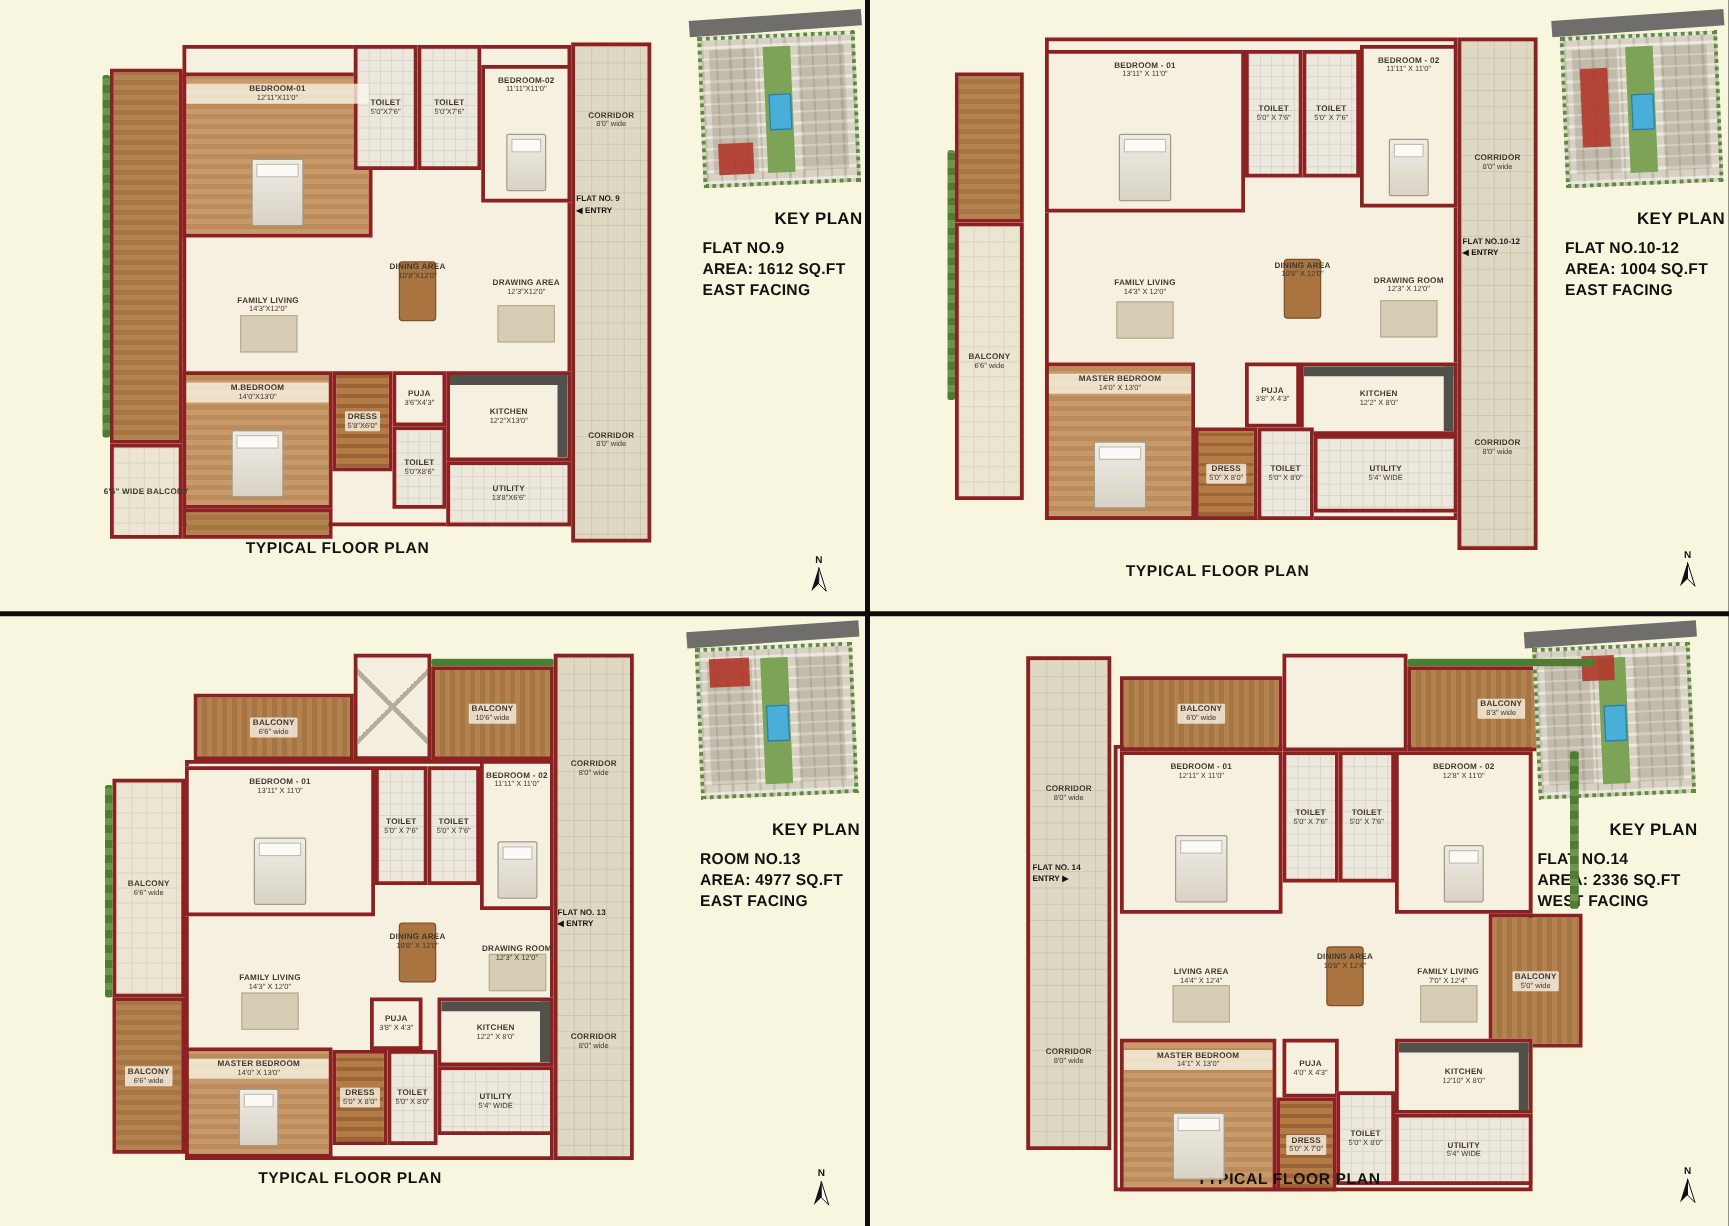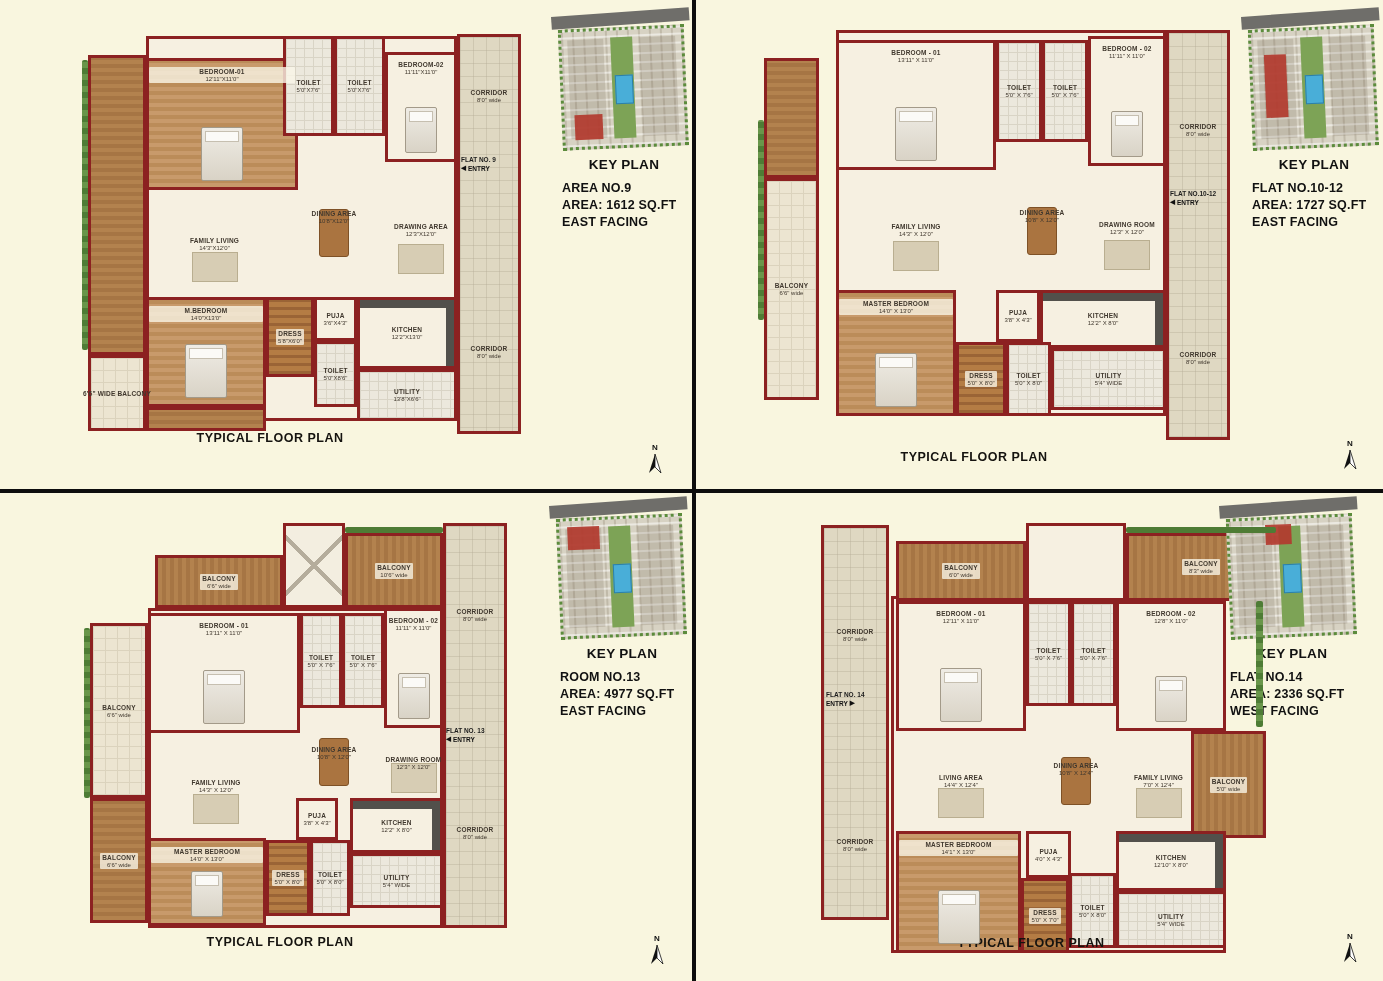--- a/index.html
+++ b/index.html
@@ -37,21 +37,21 @@
   .entry .ef{font-size:6.5px;font-weight:700;color:#1c1c1c;white-space:nowrap}
   .entry .er{display:flex;align-items:center;gap:2px;font-size:6.5px;font-weight:700;color:#111}
   .kp{position:absolute;width:132px}
   .kpmap{position:relative;width:130px;height:138px;transform:rotate(-2.5deg)}
   .kproad{position:absolute;left:-4px;right:-4px;top:0;height:13px;background:#6f6e6a;transform:rotate(-1.5deg)}
   .kpsite{position:absolute;left:2px;right:2px;top:15px;bottom:2px;background:#d7d2c3;border:3px dotted #5c8c3c;background-image:repeating-linear-gradient(0deg,rgba(255,255,255,.5) 0 2px,transparent 2px 9px),repeating-linear-gradient(90deg,rgba(150,140,120,.35) 0 2px,transparent 2px 11px)}
   .kpunits{position:absolute;background:rgba(120,105,85,.22)}
   .kpcourt{position:absolute;left:41%;top:6%;width:18%;bottom:6%;background:#7da356}
   .kppool{position:absolute;left:15%;top:38%;width:70%;height:26%;background:#49aed8;border:1px solid #2d7fa5}
   .kpred{position:absolute;background:#b23a2e;opacity:.92;z-index:2}
-  .kptitle{font-weight:700;font-size:13.5px;color:#111;text-align:center;margin-top:7px;letter-spacing:.3px}
+  .kptitle{font-weight:700;font-size:13.5px;color:#111;text-align:right;margin-top:17px;letter-spacing:.3px}
   .kpline{font-weight:700;font-size:12.5px;color:#111;margin-top:3px;letter-spacing:.2px;padding-left:4px}
   .kpline.first{margin-top:9px}
   .north{position:absolute;z-index:5}
 </style>
 </head>
 <body>
 
 <div id="stage">
 
   <section class="panel" style="left:0;top:0;width:692px;height:489px">
@@ -174,21 +174,21 @@
         <div class="kpsite">
           <div class="kpunits" style="left:5%;top:7%;width:30%;bottom:7%"></div>
           <div class="kpunits" style="right:5%;top:7%;width:30%;bottom:7%"></div>
           <div class="kpcourt">
               <div class="kppool"></div>
             </div>
           <div class="kpred" style="left:8%;bottom:6%;width:24%;height:22%"></div>
         </div>
       </div>
       <div class="kptitle">KEY PLAN</div>
-      <div class="kpline first">AREA NO.9</div>
+      <div class="kpline first">FLAT NO.9</div>
       <div class="kpline">AREA: 1612 SQ.FT</div>
       <div class="kpline">EAST FACING</div>
     </div>
     <svg class="north" style="left:646px;top:442px" width="18" height="34" viewBox="0 0 18 34">
       <text x="9" y="8" text-anchor="middle" font-size="8" font-weight="bold" fill="#111">N</text>
       <polygon points="9,12 3,31 9,25" fill="#111"></polygon>
       <polygon points="9,12 15,31 9,25" fill="#fff" stroke="#111" stroke-width="0.8"></polygon>
     </svg>
   </section>
 
@@ -313,21 +313,21 @@
           <div class="kpunits" style="left:5%;top:7%;width:30%;bottom:7%"></div>
           <div class="kpunits" style="right:5%;top:7%;width:30%;bottom:7%"></div>
           <div class="kpcourt">
               <div class="kppool"></div>
             </div>
           <div class="kpred" style="left:10%;top:20%;width:18%;height:55%"></div>
         </div>
       </div>
       <div class="kptitle">KEY PLAN</div>
       <div class="kpline first">FLAT NO.10-12</div>
-      <div class="kpline">AREA: 1727 SQ.FT</div>
+      <div class="kpline">AREA: 1004 SQ.FT</div>
       <div class="kpline">EAST FACING</div>
     </div>
     <svg class="north" style="left:645px;top:438px" width="18" height="34" viewBox="0 0 18 34">
       <text x="9" y="8" text-anchor="middle" font-size="8" font-weight="bold" fill="#111">N</text>
       <polygon points="9,12 3,31 9,25" fill="#111"></polygon>
       <polygon points="9,12 15,31 9,25" fill="#fff" stroke="#111" stroke-width="0.8"></polygon>
     </svg>
   </section>
 
   <section class="panel" style="left:0;top:493px;width:692px;height:488px">

